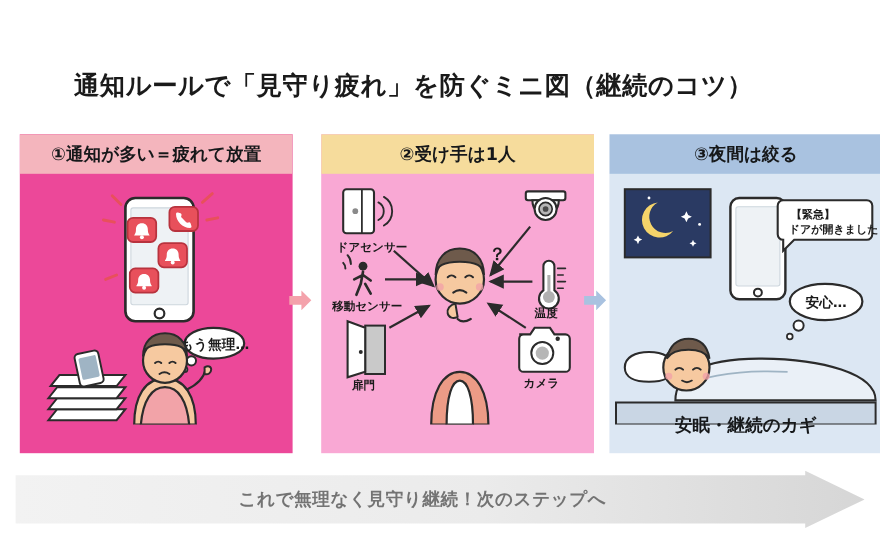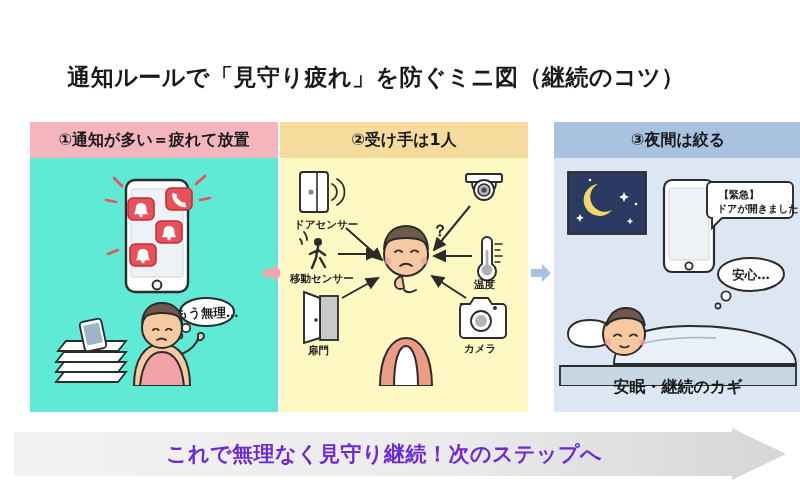--- a/index.html
+++ b/index.html
@@ -11,22 +11,22 @@
   .page{position:absolute;inset:0;}
 
   
   .title{
     position:absolute;left:0;top:62px;width:752px;text-align:center;
     font-size:23px;font-weight:bold;letter-spacing:.5px;color:#1a1a1a;
   }
 
   
   .panel{position:absolute;top:122px;width:248px;height:290px;overflow:hidden;}
-  .panel.p1{left:30px;background:#5eead4;}
-  .panel.p2{left:280px;background:#fef9c3;}
+  .panel.p1{left:18px;background:#ec4899;}
+  .panel.p2{left:292px;background:#f9a8d4;}
   .panel.p3{left:554px;background:#dce7f3;}
 
   .phead{
     position:absolute;left:0;top:0;width:100%;height:36px;
     display:flex;align-items:center;justify-content:center;
     font-size:16px;font-weight:bold;color:#16181a;
   }
   .p1 .phead{background:#f4b5bd;}
   .p2 .phead{background:#f6dc9c;}
   .p3 .phead{background:#a9c2e0;}
@@ -39,21 +39,21 @@
   .scene{position:absolute;left:0;top:36px;width:248px;height:228px;}
 
   
   .midarrow{position:absolute;top:262px;width:22px;height:22px;}
 
   
   .banner{position:absolute;left:14px;top:428px;width:772px;height:52px;}
   .banner-text{
     position:absolute;left:0;top:0;width:740px;height:52px;
     display:flex;align-items:center;justify-content:center;
-    font-size:21px;font-weight:bold;color:#6d28d9;letter-spacing:.5px;
+    font-size:16px;font-weight:bold;color:#737373;letter-spacing:.5px;
   }
 
   
   .lbl{font-family:"DejaVu Sans","Liberation Sans",sans-serif;font-weight:bold;}
 </style>
 </head>
 <body>
 
 <div class="page">
 

